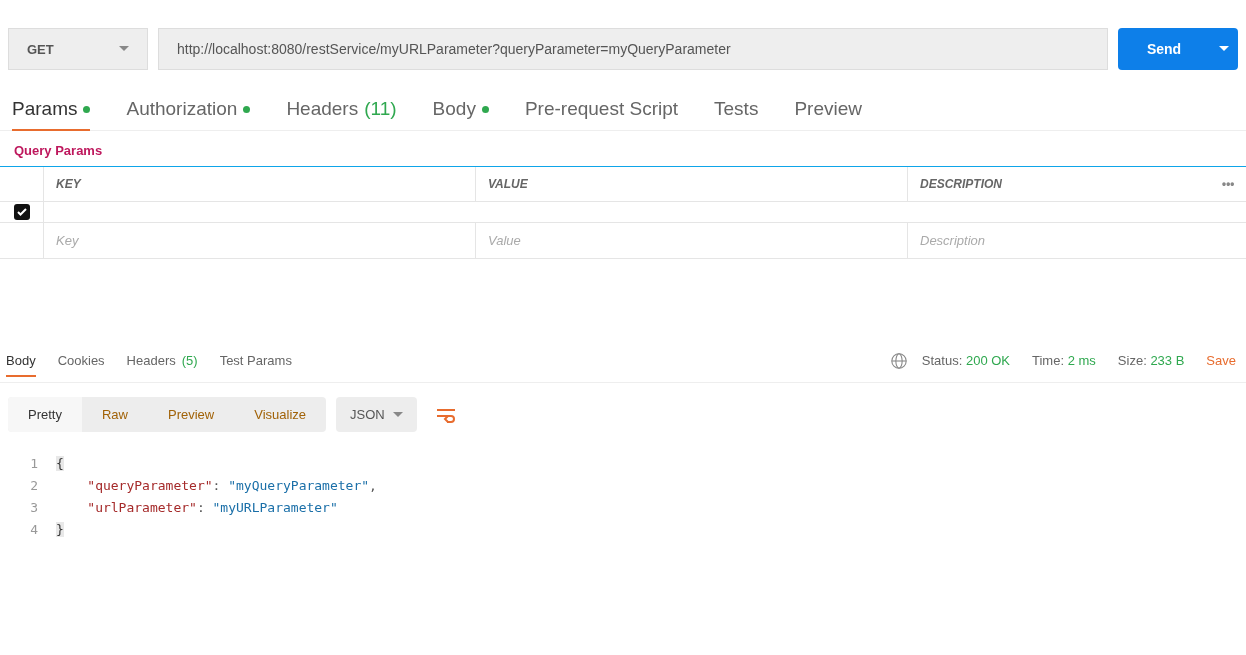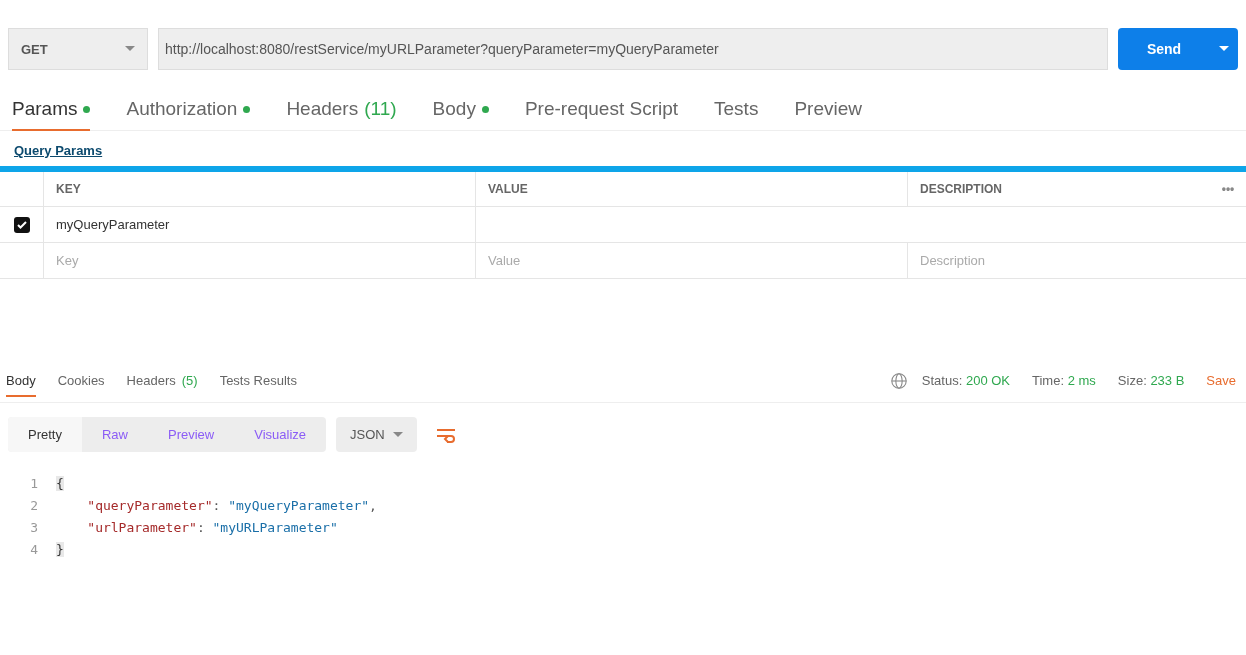--- a/index.html
+++ b/index.html
@@ -1,39 +1,39 @@
 <!DOCTYPE html>
 <html><head>
 <meta charset="utf-8">
 <style>
   * { box-sizing: border-box; margin: 0; padding: 0; }
   body { font-family: -apple-system, BlinkMacSystemFont, "Segoe UI", Arial, sans-serif; font-size: 13px; color: #333; background: #fff; width: 1246px; height: 655px; overflow: hidden; }
 
   
   .request-bar { display: flex; gap: 10px; padding: 28px 8px 10px 8px; align-items: center; }
-  .method-select { width: 140px; height: 42px; background: #eeeeee; border: 1px solid #ddd; display: flex; align-items: center; padding: 0 12px; font-weight: 600; color: #555; position: relative; cursor: pointer; }
+  .method-select { width: 140px; height: 42px; background: #eeeeee; border: 1px solid #ddd; display: flex; align-items: center; padding: 0 18px; font-weight: 600; color: #555; position: relative; cursor: pointer; }
   .method-select .chev { margin-left: auto; color: #888; }
-  .url-input { flex: 1; height: 42px; background: #eeeeee; border: 1px solid #ddd; padding: 0 6px; font-size: 14px; color: #555; font-family: inherit; outline: none; }
+  .url-input { flex: 1; height: 42px; background: #eeeeee; border: 1px solid #ddd; padding: 0 18px; font-size: 14px; color: #555; font-family: inherit; outline: none; }
   .send-btn { width: 120px; height: 42px; background: #0d7fe9; color: #fff; display: flex; align-items: center; border-radius: 4px; cursor: pointer; }
   .send-btn .lbl { flex: 1; text-align: center; font-weight: 600; font-size: 14px; }
   .send-btn .drop { width: 28px; display: flex; align-items: center; justify-content: center; border-left: 0px solid rgba(255,255,255,0.2); }
   .send-btn .chev { color: #fff; font-size: 10px; }
 
   
   .req-tabs { display: flex; gap: 36px; padding: 18px 12px 0 12px; border-bottom: 1px solid #eee; }
   .req-tab { padding-bottom: 10px; color: #666; font-size: 19px; cursor: pointer; display: flex; align-items: center; gap: 6px; position: relative; }
   .req-tab.active { color: #333; }
   .req-tab.active::after { content: ""; position: absolute; left: 0; right: 0; bottom: -1px; height: 2px; background: #e86c2e; }
   .dot { width: 7px; height: 7px; background: #2fa84f; border-radius: 50%; display: inline-block; }
   .count { color: #2fa84f; }
 
-  .section-title { padding: 12px 14px 8px 14px; font-weight: 600; color: #0c4a6e; font-size: 13px; text-decoration: underline; }
-
-  
-  .params-table { border-top: 6px solid #0ea5e9; border-bottom: 1px solid #e5e5e5; }
+  .section-title { padding: 12px 14px 8px 14px; font-weight: 600; color: #be185d; font-size: 13px; }
+
+  
+  .params-table { border-top: 1px solid #0ea5e9; border-bottom: 1px solid #e5e5e5; font-style: italic; }
   .params-header, .params-row { display: flex; align-items: stretch; border-bottom: 1px solid #e5e5e5; }
   .params-table .params-row:last-child { border-bottom: none; }
   .col-check { width: 44px; display: flex; align-items: center; justify-content: center; border-right: 1px solid #e5e5e5; }
   .col-key { width: 432px; padding: 10px 12px; border-right: 1px solid #e5e5e5; }
   .col-value { width: 432px; padding: 10px 12px; border-right: 1px solid #e5e5e5; }
   .col-desc { flex: 1; padding: 10px 12px; }
   .col-more { width: 36px; display: flex; align-items: center; justify-content: center; color: #888; }
   .params-header { color: #666; font-weight: 600; font-size: 12px; }
   .params-header .col-check { border-right: 1px solid #e5e5e5; }
   .chk { width: 16px; height: 16px; border-radius: 3px; background: #111; display: flex; align-items: center; justify-content: center; color: #fff; font-size: 11px; }
@@ -50,21 +50,21 @@
   .globe { width: 18px; height: 18px; color: #888; margin-right: 14px; }
   .meta-pair { margin-right: 22px; color: #666; font-size: 13px; }
   .meta-pair .val { color: #2fa84f; margin-top: 10px; }
   .save-link { color: #e86c2e; font-size: 13px; cursor: pointer; }
 
   .resp-divider { height: 1px; background: #eee; }
 
   
   .resp-toolbar { display: flex; gap: 10px; padding: 14px 8px; align-items: flex-start; }
   .seg-group { display: flex; background: #ededed; border-radius: 4px; overflow: hidden; }
-  .seg { padding: 10px 20px; color: #8b5cf6; cursor: pointer; }
+  .seg { padding: 10px 20px; color: #a16207; cursor: pointer; }
   .seg.active { background: #f7f7f7; color: #333; }
   .format-select { display: flex; align-items: center; gap: 8px; background: #ededed; padding: 10px 14px; border-radius: 4px; color: #555; cursor: pointer; }
   .wrap-btn { width: 38px; height: 38px; display: flex; align-items: center; justify-content: center; cursor: pointer; border-radius: 4px; }
   .wrap-icon { color: #e86c2e; }
 
   
   .code-area { font-family: Consolas, Menlo, monospace; font-size: 13px; padding: 4px 0 0 0; }
   .code-line { display: flex; align-items: flex-start; line-height: 22px; }
   .gutter { width: 56px; text-align: right; padding-right: 18px; color: #999; user-select: none; }
   .code { white-space: pre; }
@@ -140,21 +140,20 @@
     <div class="col-more">•••</div>
   </div>
   <div class="params-row">
     <div class="col-check">
       <div class="chk">
         <svg width="10" height="8" viewBox="0 0 10 8">
             <path d="M1 4 L3.5 6.5 L9 1" stroke="#fff" stroke-width="2" fill="none"></path>
           </svg>
       </div>
     </div>
-    <div class="col-value">myQueryParameter</div>
     <div class="col-desc"></div>
     <div class="col-more"></div>
   </div>
   <div class="params-row">
     <div class="col-check"></div>
     <div class="col-key placeholder">Key</div>
     <div class="col-value placeholder">Value</div>
     <div class="col-desc placeholder">Description</div>
     <div class="col-more"></div>
   </div>
@@ -167,21 +166,21 @@
         <span>Body</span>
       </div>
       <div class="resp-tab">
         <span>Cookies</span>
       </div>
       <div class="resp-tab">
         <span>Headers</span>
         <span class="count">(5)</span>
       </div>
       <div class="resp-tab">
-        <span>Tests Results</span>
+        <span>Test Params</span>
       </div>
     </div>
     <div class="resp-spacer"></div>
     <span class="globe">
       <svg viewBox="0 0 20 20" width="18" height="18">
           <circle cx="10" cy="10" r="8" fill="none" stroke="#888" stroke-width="1.2"></circle>
           <ellipse cx="10" cy="10" rx="3.5" ry="8" fill="none" stroke="#888" stroke-width="1.2"></ellipse>
           <line x1="2" y1="10" x2="18" y2="10" stroke="#888" stroke-width="1.2"></line>
         </svg>
     </span>

